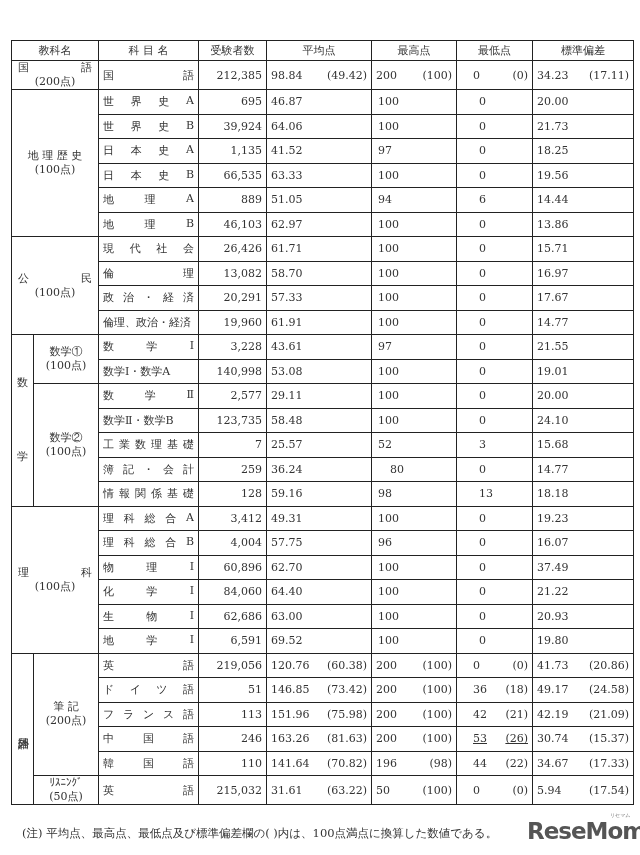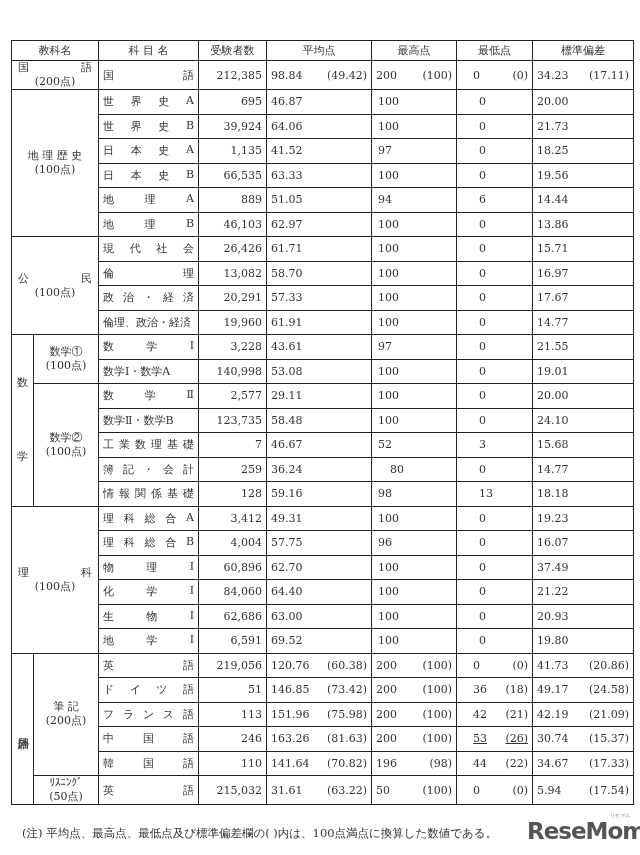--- a/index.html
+++ b/index.html
@@ -314,21 +314,21 @@
           <div class="subj">
             <span>工</span>
             <span>業</span>
             <span>数</span>
             <span>理</span>
             <span>基</span>
             <span>礎</span>
           </div>
         </td>
         <td class="num dash-b">7</td>
-        <td class="dash-b"><span>46.67</span></td>
+        <td class="dash-b"><span>25.57</span></td>
         <td class="dash-b" style="padding-left: 6px;"><span>52</span></td>
         <td class="dash-b" style="text-align: left; padding-left: 22px;"><span>3</span></td>
         <td class="dash-b"><span>15.68</span></td>
       </tr>
       <tr>
         <td class="dash-b">
           <div class="subj">
             <span>簿</span>
             <span>記</span>
             <span>・</span>

